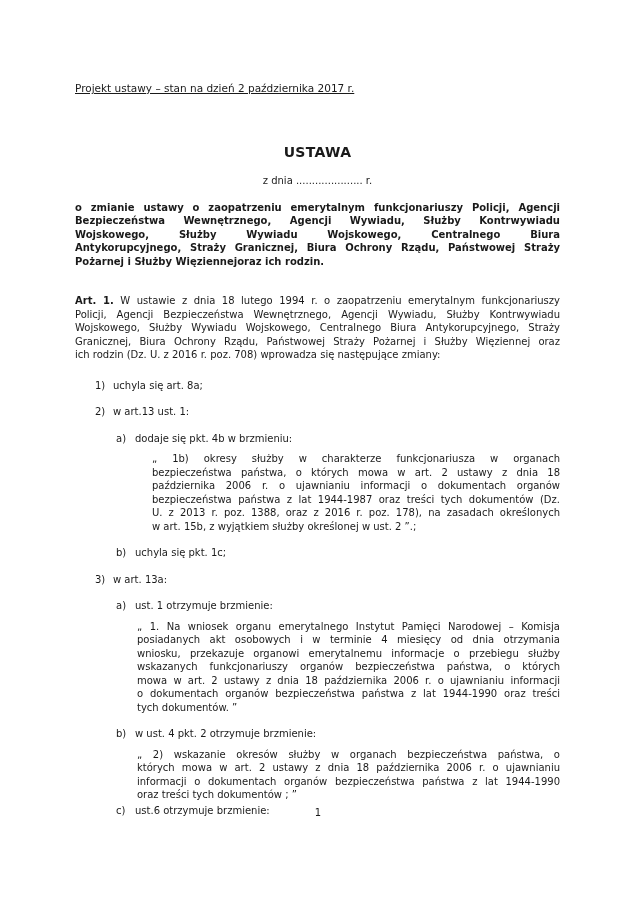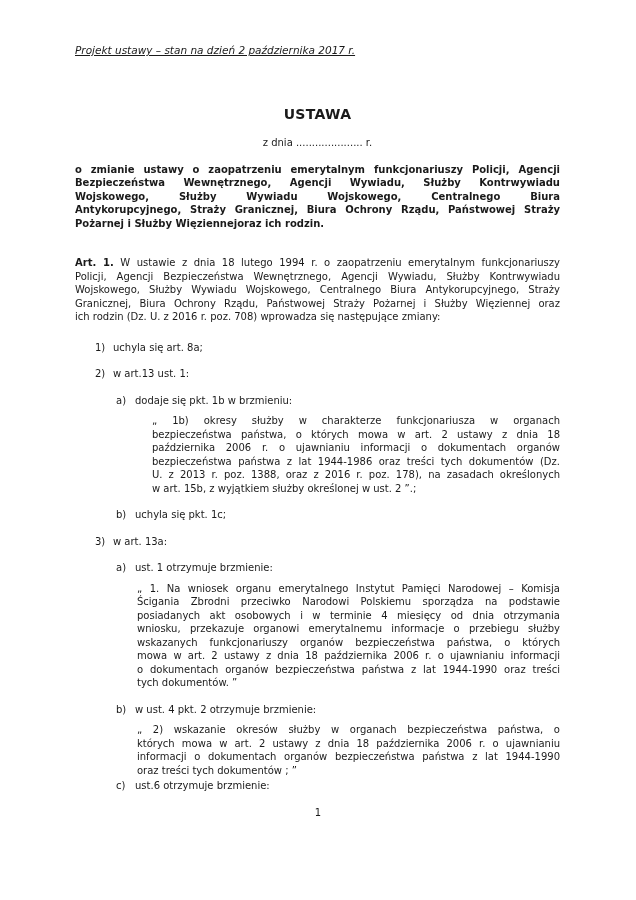--- a/index.html
+++ b/index.html
@@ -7,22 +7,21 @@
     position:relative;
     width:636px;height:900px;
     background:#ffffff;
     color:#1a1a1a;
     font-family:"DejaVu Sans", sans-serif;
     font-size:10px;line-height:13.5px;
     overflow:hidden;
   }
   .content{position:absolute;left:75px;top:0;width:485px;}
   .header-note{
-    margin-top:44px;
-    font-style:italic;
+    margin-top:82px;
     font-size:10.5px;
     text-decoration:underline;
   }
   .title{
     margin-top:50px;
     text-align:center;
     font-weight:bold;
     font-size:14px;
     letter-spacing:.3px;
   }
@@ -81,28 +80,28 @@
         <span class="l1-text">uchyla się art. 8a;</span>
       </div>
 
       <div class="l1-item">
         <span class="l1-marker">2)</span>
         <span class="l1-text">w art.13 ust. 1:</span>
       </div>
 
       <div class="l2-item">
         <span class="l2-marker">a)</span>
-        <span class="l2-text">dodaje się pkt. 1b w brzmieniu:</span>
+        <span class="l2-text">dodaje się pkt. 4b w brzmieniu:</span>
       </div>
 
       <div class="quote deep">
         <div class="pline">„ 1b) okresy służby w charakterze funkcjonariusza w organach</div>
         <div class="pline">bezpieczeństwa państwa, o których mowa w art. 2 ustawy z dnia 18</div>
         <div class="pline">października 2006 r. o ujawnianiu informacji o dokumentach organów</div>
-        <div class="pline">bezpieczeństwa państwa z lat 1944-1986 oraz treści tych dokumentów (Dz.</div>
+        <div class="pline">bezpieczeństwa państwa z lat 1944-1987 oraz treści tych dokumentów (Dz.</div>
         <div class="pline">U. z 2013 r. poz. 1388, oraz z 2016 r. poz. 178), na zasadach określonych</div>
         <div class="pline last">w art. 15b, z wyjątkiem służby określonej w ust. 2 ”.;</div>
       </div>
 
       <div class="l2-item">
         <span class="l2-marker">b)</span>
         <span class="l2-text">uchyla się pkt. 1c;</span>
       </div>
 
       <div class="l1-item">
@@ -110,21 +109,20 @@
         <span class="l1-text">w art. 13a:</span>
       </div>
 
       <div class="l2-item">
         <span class="l2-marker">a)</span>
         <span class="l2-text">ust. 1 otrzymuje brzmienie:</span>
       </div>
 
       <div class="quote">
         <div class="pline">„ 1. Na wniosek organu emerytalnego Instytut Pamięci Narodowej – Komisja</div>
-        <div class="pline">Ścigania Zbrodni przeciwko Narodowi Polskiemu sporządza na podstawie</div>
         <div class="pline">posiadanych akt osobowych i w terminie 4 miesięcy od dnia otrzymania</div>
         <div class="pline">wniosku, przekazuje organowi emerytalnemu informacje o przebiegu służby</div>
         <div class="pline">wskazanych funkcjonariuszy organów bezpieczeństwa państwa, o których</div>
         <div class="pline">mowa w art. 2 ustawy z dnia 18 października 2006 r. o ujawnianiu informacji</div>
         <div class="pline">o dokumentach organów bezpieczeństwa państwa z lat 1944-1990 oraz treści</div>
         <div class="pline last">tych dokumentów. ”</div>
       </div>
 
       <div class="l2-item">
         <span class="l2-marker">b)</span>

